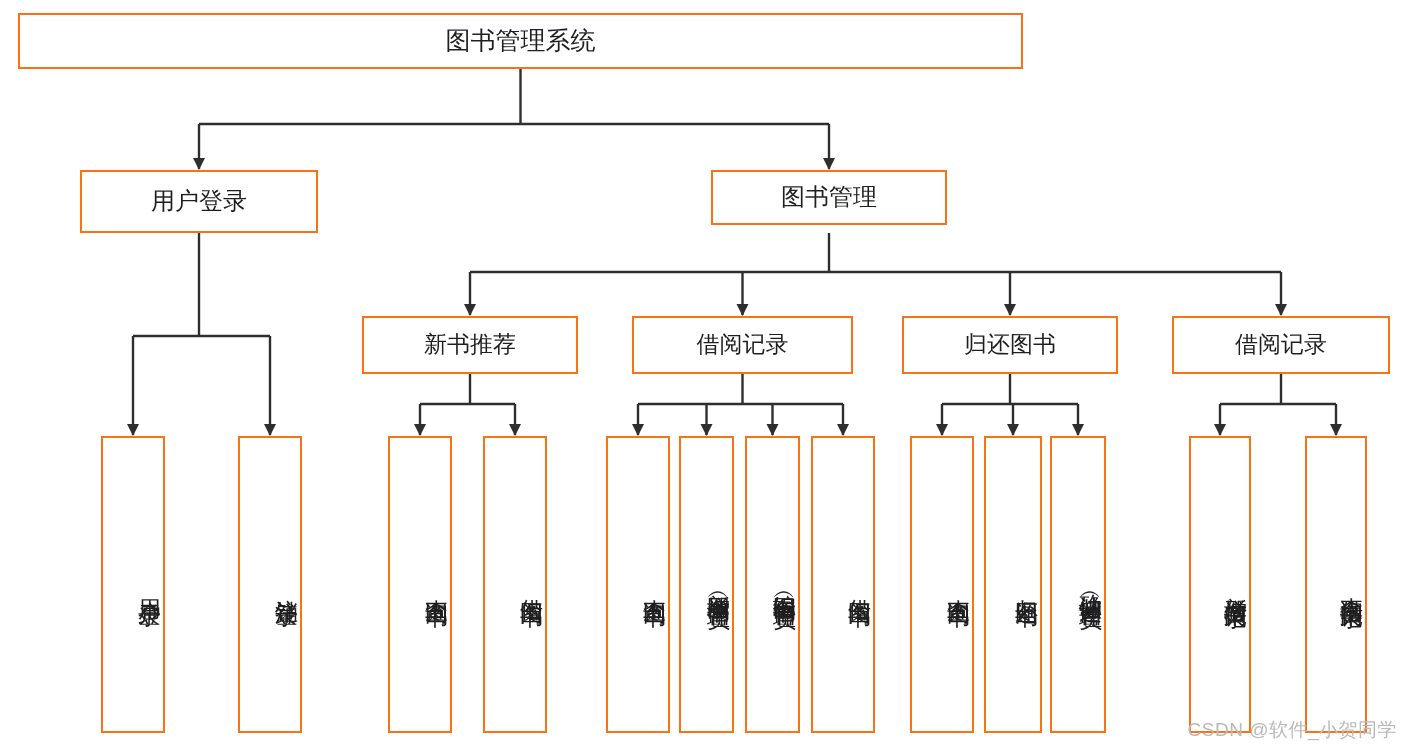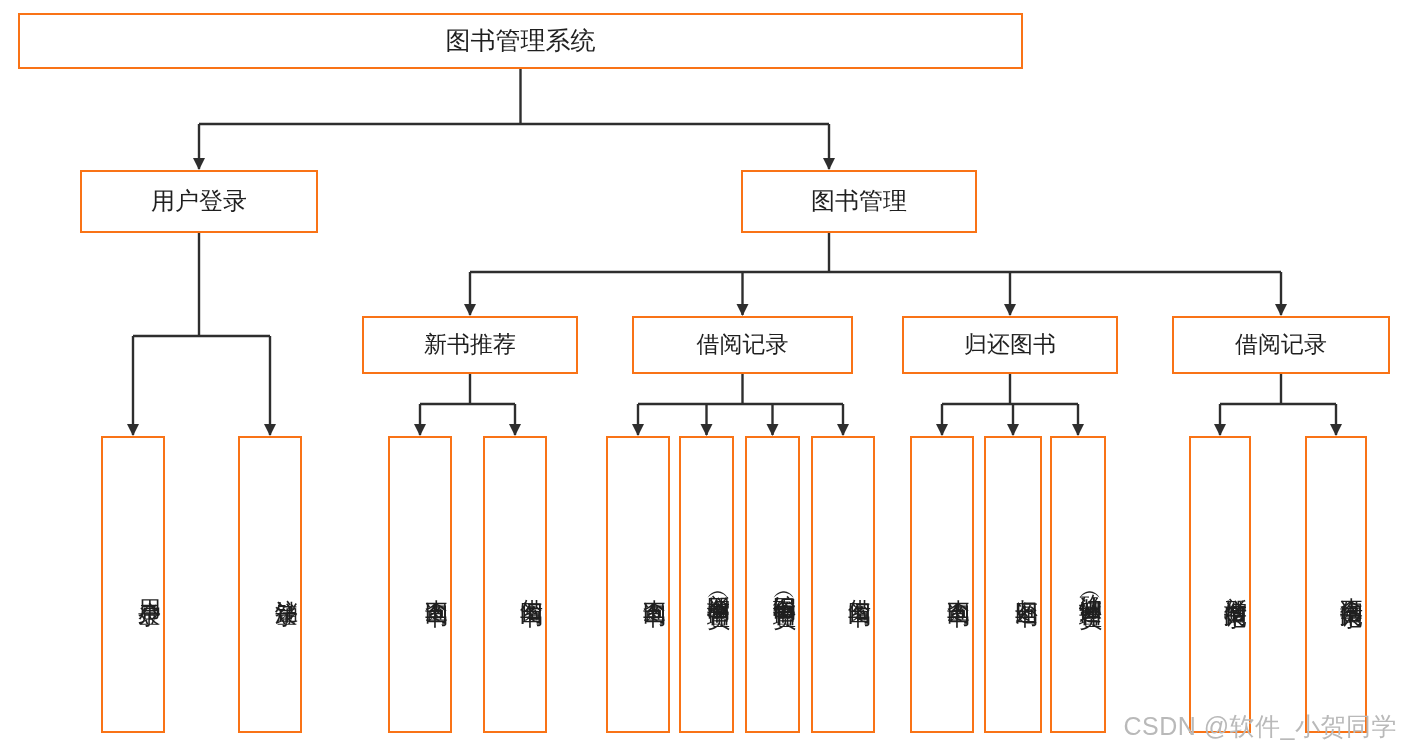--- a/index.html
+++ b/index.html
@@ -57,21 +57,21 @@
     justify-content: center;
   }
   .node.leaf > .leaf-text {
     display: block;
     max-height: 100%;
   }
   #watermark {
     position: absolute;
     right: 8px;
     bottom: 4px;
-    font-size: 25px;
+    font-size: 19px;
     color: #b9b9b9;
     letter-spacing: 0.5px;
     white-space: nowrap;
     user-select: none;
   }
 </style>
 </head>
 <body>
 
 <div id="diagram-root">
@@ -119,21 +119,21 @@
       </g>
   </svg>
 
   <div id="node-layer">
       <div class="node root" style="left: 18px; top: 13px; width: 1005px; height: 56px;">
         <span class="node-text">图书管理系统</span>
       </div>
       <div class="node level2" style="left: 80px; top: 170px; width: 238px; height: 63px;">
         <span class="node-text">用户登录</span>
       </div>
-      <div class="node level2" style="left: 711px; top: 170px; width: 236px; height: 63px; margin-left: 30px;">
+      <div class="node level2" style="left: 711px; top: 170px; width: 236px; height: 55px;">
         <span class="node-text">图书管理</span>
       </div>
       <div class="node level3" style="left: 362px; top: 316px; width: 216px; height: 58px;">
         <span class="node-text">新书推荐</span>
       </div>
       <div class="node level3" style="left: 632px; top: 316px; width: 221px; height: 58px;">
         <span class="node-text">借阅记录</span>
       </div>
       <div class="node level3" style="left: 902px; top: 316px; width: 216px; height: 58px;">
         <span class="node-text">归还图书</span>

